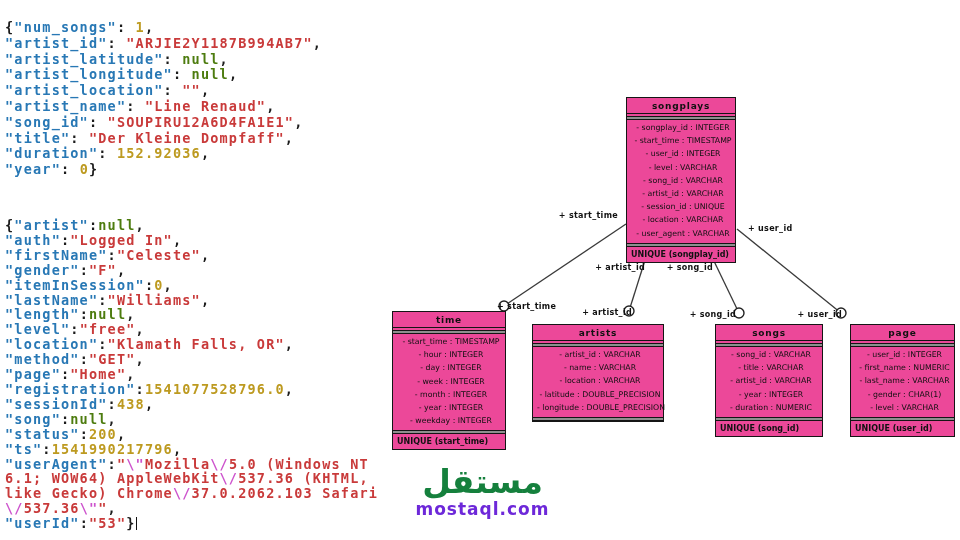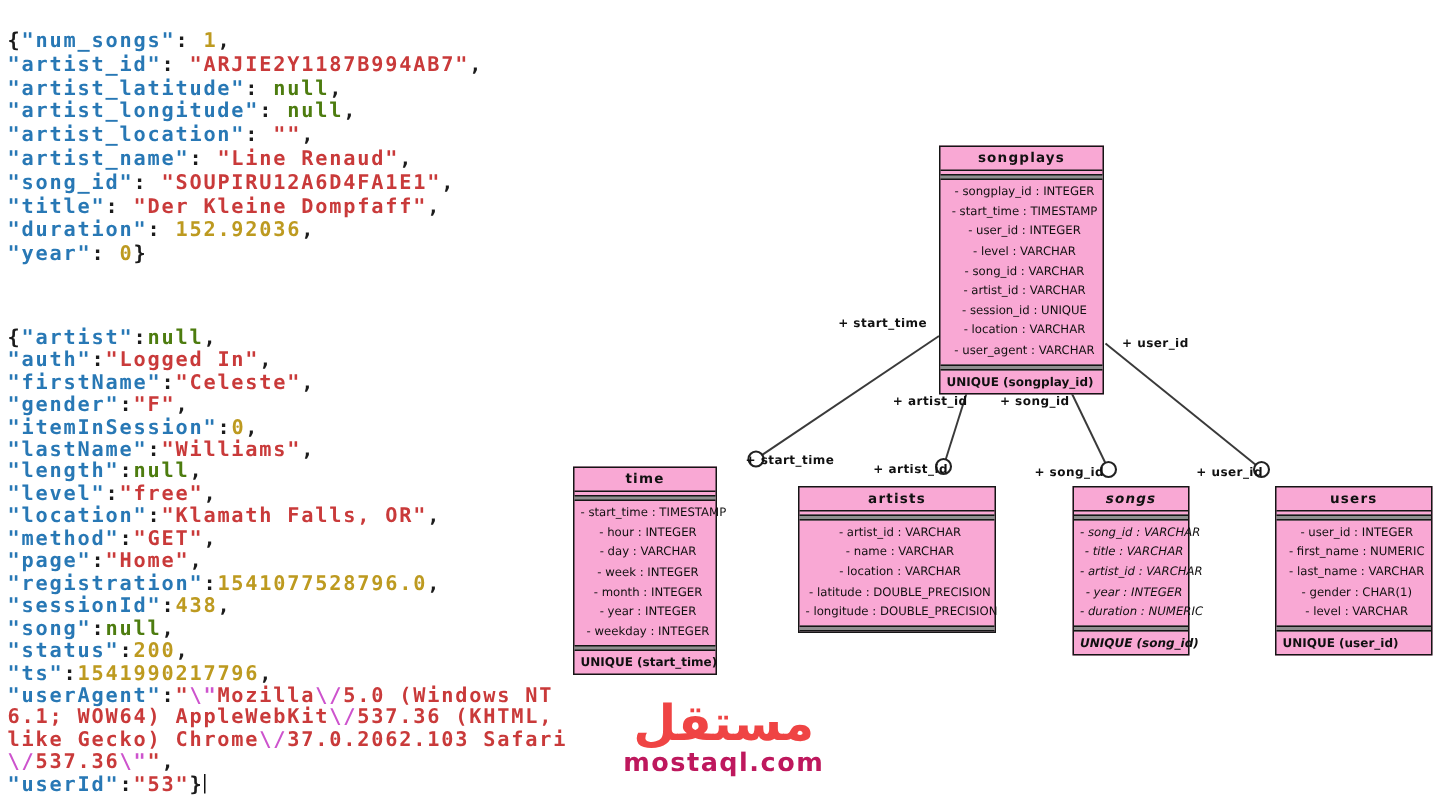--- a/index.html
+++ b/index.html
@@ -17,21 +17,21 @@
   #code-block-1{top:218px;line-height:14.9px;}
   .tok-p{color:#1b1b1b;}
   .tok-k{color:#2878b5;}
   .tok-u{color:#4d7c0f;}
   .tok-s{color:#c93a3a;}
   .tok-n{color:#bd9a20;}
   .tok-e{color:#cd53cd;}
   .cursor{display:inline-block;width:1.5px;height:13px;background:#111;vertical-align:-2px;}
   
   .tbl{
-    position:absolute;background:#f9a8d4;border:1.5px solid #151515;
+    position:absolute;background:#ec4899;border:1.5px solid #151515;
     color:#111;box-sizing:border-box;
   }
   .tbl-title{
     font-size:9px;font-weight:bold;text-align:center;
     padding:3px 1px 2px;border-bottom:1px solid #151515;letter-spacing:0.8px;
   }
   .band{
     height:2px;background:#8f8f8f;border-top:1px solid #151515;
     border-bottom:1px solid #151515;margin-top:2px;
   }
@@ -50,25 +50,25 @@
   .edge-label{
     font-family:"DejaVu Sans",sans-serif;font-size:8px;font-weight:600;
     fill:#111111;letter-spacing:0.3px;
   }
   
   .watermark{
     position:absolute;left:405px;top:464px;width:155px;text-align:center;
     user-select:none;
   }
   .wm-arabic{
-    font-size:33px;font-weight:bold;color:#ef4444;line-height:36px;
+    font-size:33px;font-weight:bold;color:#15803d;line-height:36px;
     font-family:"DejaVu Sans",sans-serif;
   }
   .wm-domain{
-    font-size:17px;font-weight:bold;color:#be185d;letter-spacing:1px;
+    font-size:17px;font-weight:bold;color:#6d28d9;letter-spacing:1px;
     line-height:18px;font-family:"DejaVu Sans",sans-serif;
   }
 </style>
 </head>
 <body>
 
 <div class="screen">
 
   <div>
     <div class="code-block" id="code-block-0"><div class="code-line"><span class="tok-p">{</span><span class="tok-k">"num_songs"</span><span class="tok-p">: </span><span class="tok-n">1</span><span class="tok-p">,</span></div><div class="code-line"><span class="tok-k">"artist_id"</span><span class="tok-p">: </span><span class="tok-s">"ARJIE2Y1187B994AB7"</span><span class="tok-p">,</span></div><div class="code-line"><span class="tok-k">"artist_latitude"</span><span class="tok-p">: </span><span class="tok-u">null</span><span class="tok-p">,</span></div><div class="code-line"><span class="tok-k">"artist_longitude"</span><span class="tok-p">: </span><span class="tok-u">null</span><span class="tok-p">,</span></div><div class="code-line"><span class="tok-k">"artist_location"</span><span class="tok-p">: </span><span class="tok-s">""</span><span class="tok-p">,</span></div><div class="code-line"><span class="tok-k">"artist_name"</span><span class="tok-p">: </span><span class="tok-s">"Line Renaud"</span><span class="tok-p">,</span></div><div class="code-line"><span class="tok-k">"song_id"</span><span class="tok-p">: </span><span class="tok-s">"SOUPIRU12A6D4FA1E1"</span><span class="tok-p">,</span></div><div class="code-line"><span class="tok-k">"title"</span><span class="tok-p">: </span><span class="tok-s">"Der Kleine Dompfaff"</span><span class="tok-p">,</span></div><div class="code-line"><span class="tok-k">"duration"</span><span class="tok-p">: </span><span class="tok-n">152.92036</span><span class="tok-p">,</span></div><div class="code-line"><span class="tok-k">"year"</span><span class="tok-p">: </span><span class="tok-n">0</span><span class="tok-p">}</span></div></div>
@@ -107,27 +107,27 @@
           <div class="tbl-field">- song_id : VARCHAR</div>
           <div class="tbl-field">- artist_id : VARCHAR</div>
           <div class="tbl-field">- session_id : UNIQUE</div>
           <div class="tbl-field">- location : VARCHAR</div>
           <div class="tbl-field">- user_agent : VARCHAR</div>
         </div>
       <div class="band"></div>
       <div class="tbl-footer">UNIQUE (songplay_id)</div>
     </div>
 
-    <div class="tbl" style="left:382px;top:311px;width:96px;">
+    <div class="tbl" style="left:392px;top:311px;width:114px;">
       <div class="tbl-title">time</div>
       <div class="band"></div>
       <div class="tbl-fields">
           <div class="tbl-field">- start_time : TIMESTAMP</div>
           <div class="tbl-field">- hour : INTEGER</div>
-          <div class="tbl-field">- day : VARCHAR</div>
+          <div class="tbl-field">- day : INTEGER</div>
           <div class="tbl-field">- week : INTEGER</div>
           <div class="tbl-field">- month : INTEGER</div>
           <div class="tbl-field">- year : INTEGER</div>
           <div class="tbl-field">- weekday : INTEGER</div>
         </div>
       <div class="band"></div>
       <div class="tbl-footer">UNIQUE (start_time)</div>
     </div>
 
     <div class="tbl" style="left:532px;top:324px;width:132px;">
@@ -136,36 +136,36 @@
       <div class="tbl-fields">
           <div class="tbl-field">- artist_id : VARCHAR</div>
           <div class="tbl-field">- name : VARCHAR</div>
           <div class="tbl-field">- location : VARCHAR</div>
           <div class="tbl-field">- latitude : DOUBLE_PRECISION</div>
           <div class="tbl-field">- longitude : DOUBLE_PRECISION</div>
         </div>
       <div class="band"></div>
     </div>
 
-    <div class="tbl" style="left:715px;top:324px;width:78px;font-style:italic;">
+    <div class="tbl" style="left:715px;top:324px;width:108px;">
       <div class="tbl-title">songs</div>
       <div class="band"></div>
       <div class="tbl-fields">
           <div class="tbl-field">- song_id : VARCHAR</div>
           <div class="tbl-field">- title : VARCHAR</div>
           <div class="tbl-field">- artist_id : VARCHAR</div>
           <div class="tbl-field">- year : INTEGER</div>
           <div class="tbl-field">- duration : NUMERIC</div>
         </div>
       <div class="band"></div>
       <div class="tbl-footer">UNIQUE (song_id)</div>
     </div>
 
     <div class="tbl" style="left:850px;top:324px;width:105px;">
-      <div class="tbl-title">users</div>
+      <div class="tbl-title">page</div>
       <div class="band"></div>
       <div class="tbl-fields">
           <div class="tbl-field">- user_id : INTEGER</div>
           <div class="tbl-field">- first_name : NUMERIC</div>
           <div class="tbl-field">- last_name : VARCHAR</div>
           <div class="tbl-field">- gender : CHAR(1)</div>
           <div class="tbl-field">- level : VARCHAR</div>
         </div>
       <div class="band"></div>
       <div class="tbl-footer">UNIQUE (user_id)</div>

